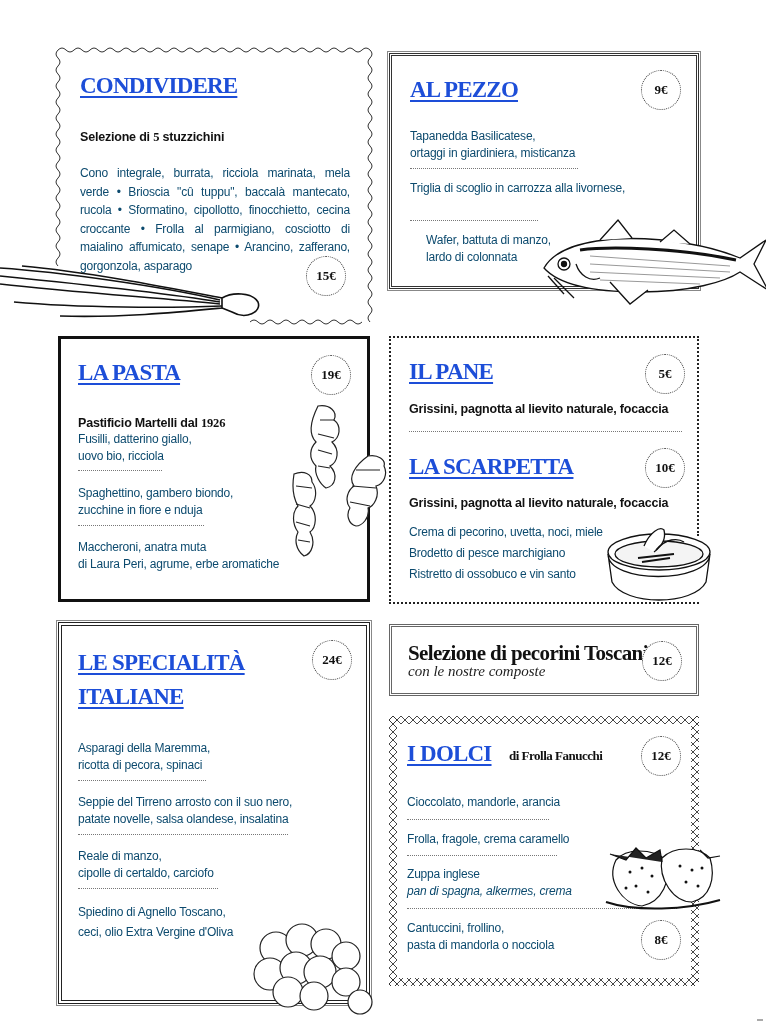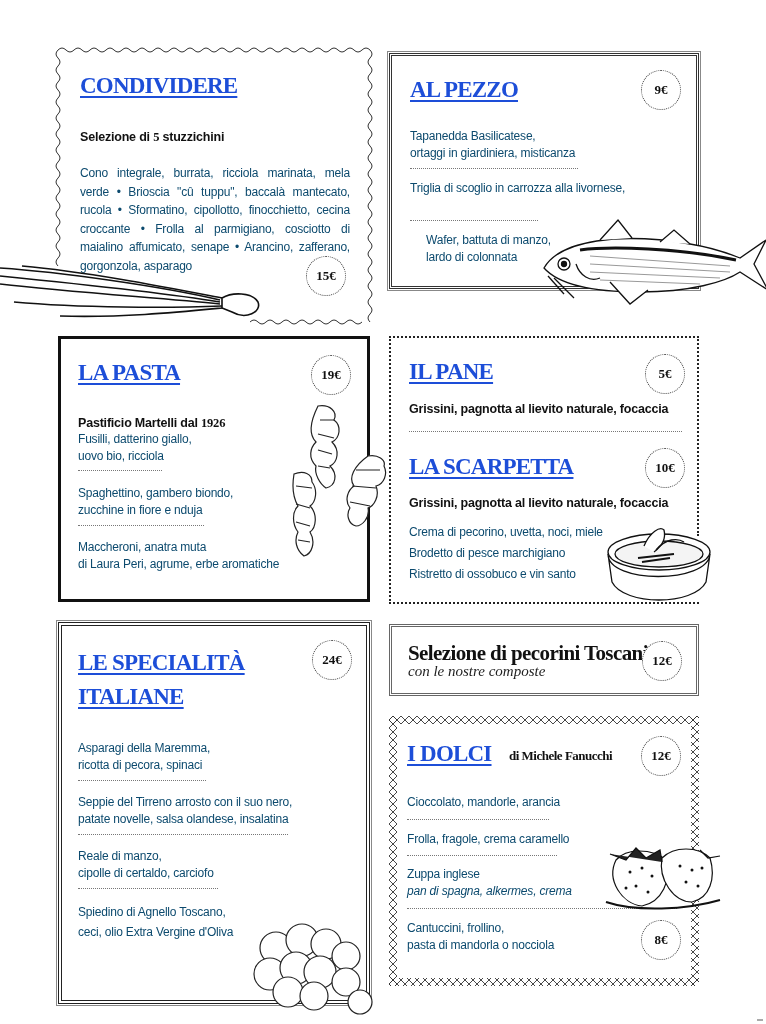--- a/index.html
+++ b/index.html
@@ -209,21 +209,21 @@
       <pattern id="dia" width="8" height="8" patternUnits="userSpaceOnUse">
         <path d="M4,0 L8,4 L4,8 L0,4 Z" fill="none" stroke="#333" stroke-width="0.9"></path>
       </pattern>
     </defs>
     <rect x="0" y="0" width="310" height="8" fill="url(#dia)"></rect>
     <rect x="0" y="262" width="310" height="8" fill="url(#dia)"></rect>
     <rect x="0" y="0" width="8" height="270" fill="url(#dia)"></rect>
     <rect x="302" y="0" width="8" height="270" fill="url(#dia)"></rect>
   </svg>
   <div class="title" style="left:18px;top:24px;">I DOLCI</div>
-  <div style="position:absolute;left:120px;top:32px;font-family:'Liberation Serif',serif;font-weight:bold;font-size:13px;letter-spacing:-0.5px;color:#111;">di Michele Fanucchi</div>
+  <div style="position:absolute;left:120px;top:32px;font-family:'Liberation Serif',serif;font-weight:bold;font-size:13px;letter-spacing:-0.5px;color:#111;">di Frolla Fanucchi</div>
   <div class="price" style="left:252px;top:20px;">12€</div>
   <div class="txt" style="left:18px;top:78px;">Cioccolato, mandorle, arancia</div>
   <div class="sep" style="left:18px;top:103px;width:142px;"></div>
   <div class="txt" style="left:18px;top:115px;">Frolla, fragole, crema caramello</div>
   <div class="sep" style="left:18px;top:139px;width:150px;"></div>
   <div class="txt" style="left:18px;top:150px;">
     <div>Zuppa inglese</div>
     <div style="font-style:italic;">pan di spagna, alkermes, crema</div>
   </div>
   <div class="sep" style="left:18px;top:192px;width:270px;"></div>

